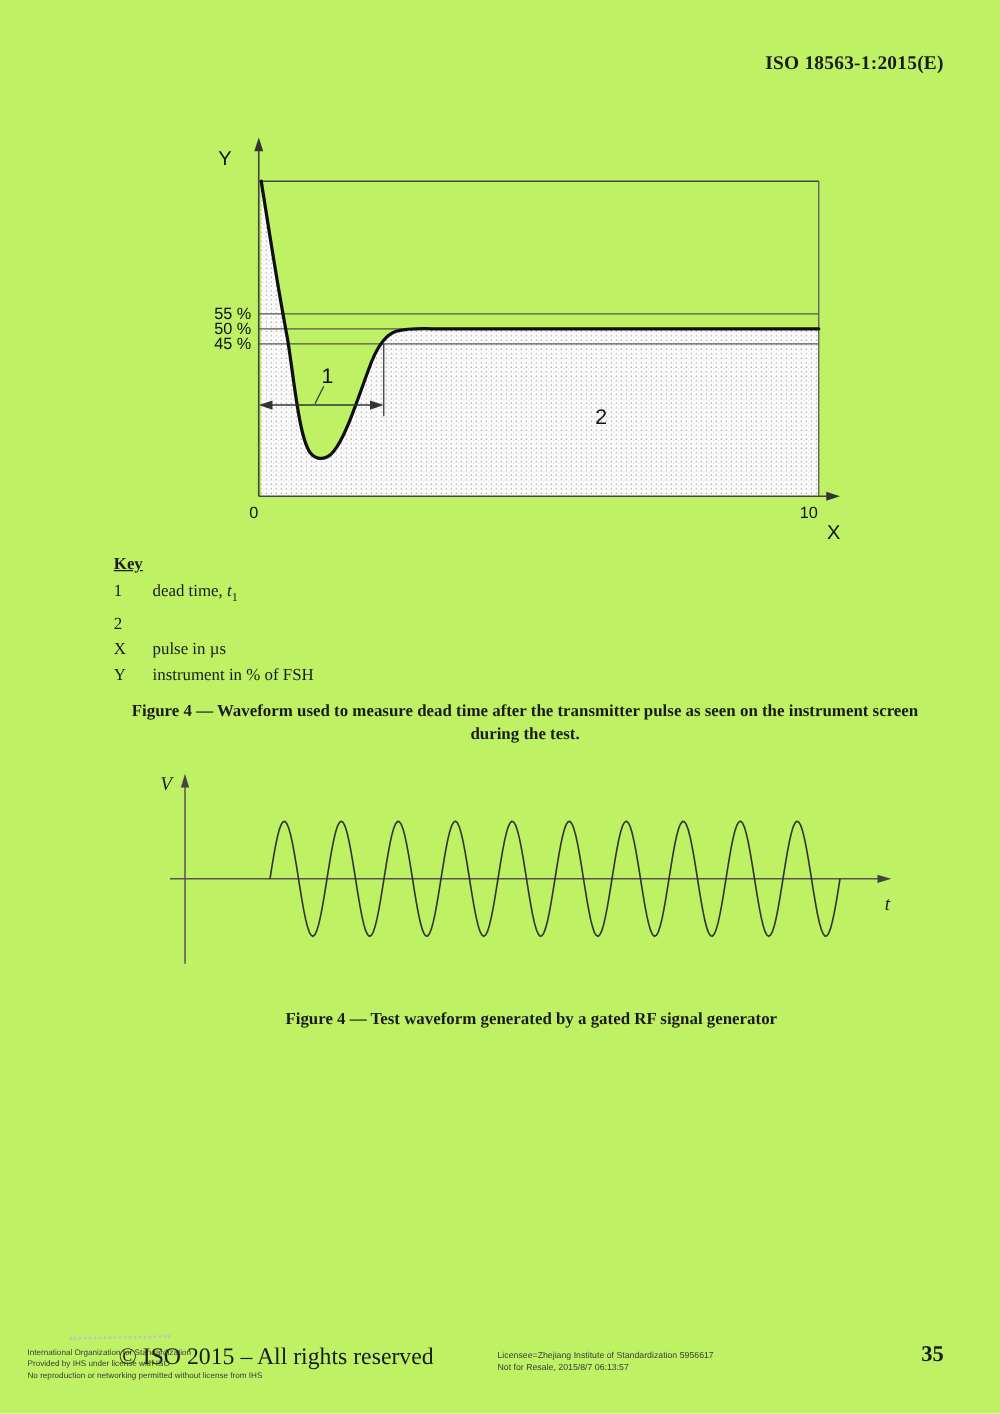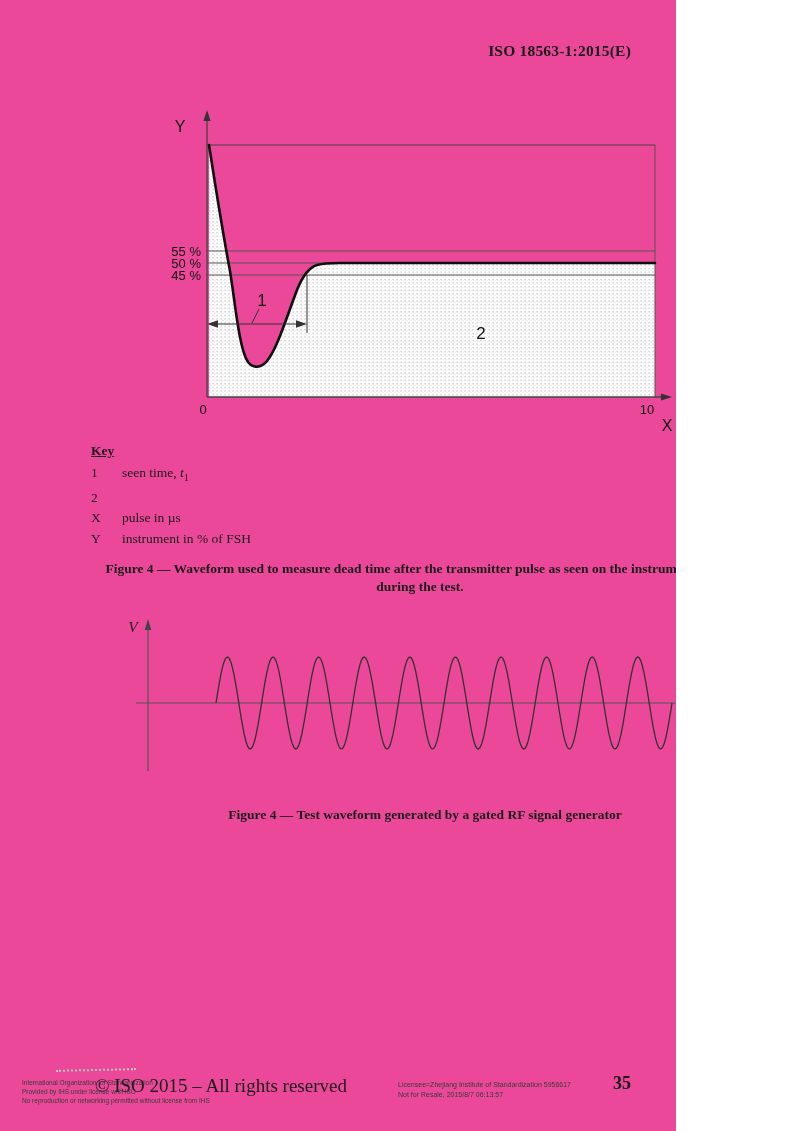--- a/index.html
+++ b/index.html
@@ -1,16 +1,16 @@
 <!DOCTYPE html>
 <html><head>
 <meta charset="utf-8">
 <style>
   html,body{margin:0;padding:0;background:#ffffff;}
-  #page{position:relative;width:676px;height:1131px;background:#ec4899;overflow:hidden;
+  #page{position:relative;width:800px;height:1131px;background:#bef264;overflow:hidden;
         font-family:"Liberation Serif",serif;color:#1a1a1a;}
   .abs{position:absolute;}
 
   
   #hdr{top:42px;right:45px;font-weight:bold;font-size:15.5px;letter-spacing:.2px;}
 
   
   #key{left:91px;top:441px;font-size:13.5px;line-height:20.5px;}
   #key .ktitle{font-weight:bold;margin-bottom:1px;text-decoration:underline;}
   #key .krow{display:flex;}
@@ -92,21 +92,21 @@
 
     <text class="pctlbl" x="101" y="150.5" text-anchor="end">55 %</text>
     <text class="pctlbl" x="101" y="162.5" text-anchor="end">50 %</text>
     <text class="pctlbl" x="101" y="174.5" text-anchor="end">45 %</text>
   </svg>
 
   <div id="key" class="abs">
     <div class="ktitle">Key</div>
     <div class="krow">
       <span class="ksym">1</span>
-      <span><span>seen time, </span><span class="kvar">t</span><sub>1</sub></span>
+      <span><span>dead time, </span><span class="kvar">t</span><sub>1</sub></span>
     </div>
     <div class="krow">
       <span class="ksym">2</span>
     </div>
     <div class="krow">
       <span class="ksym">X</span>
       <span>pulse in µs</span>
     </div>
     <div class="krow">
       <span class="ksym">Y</span>

